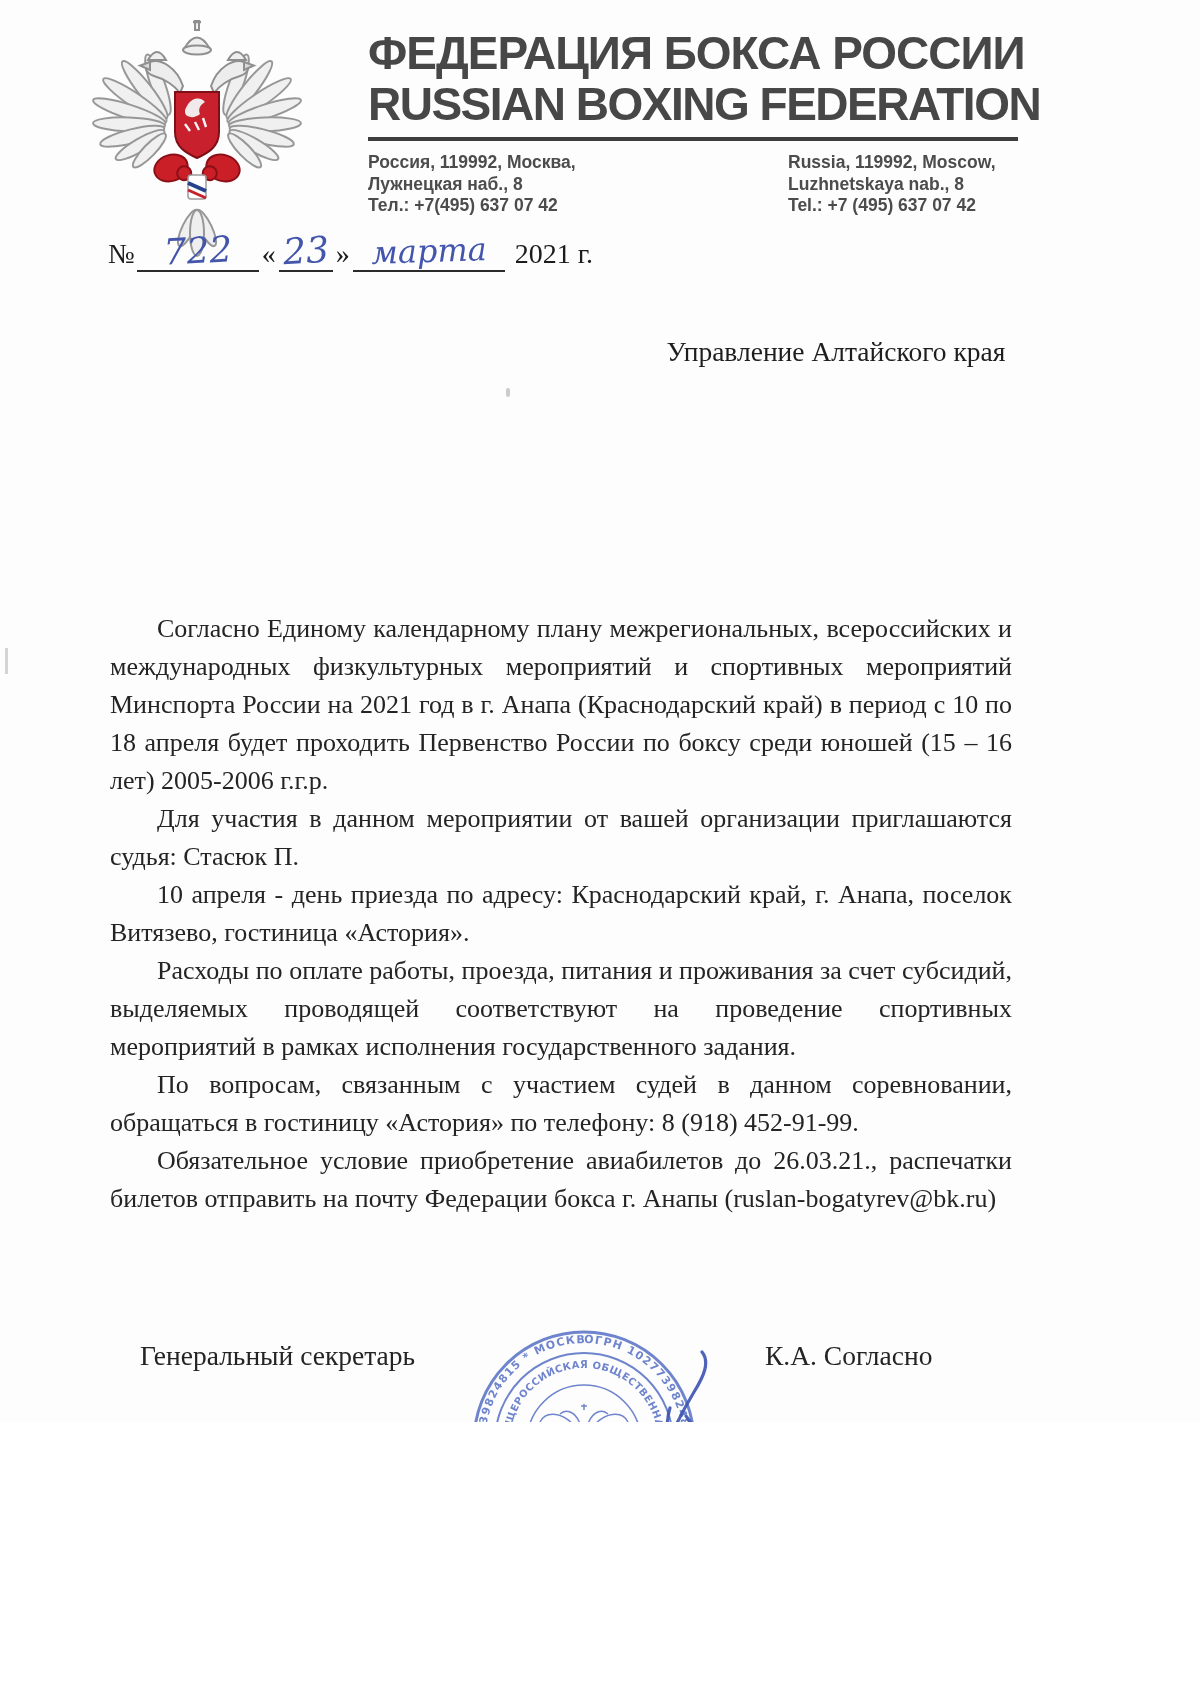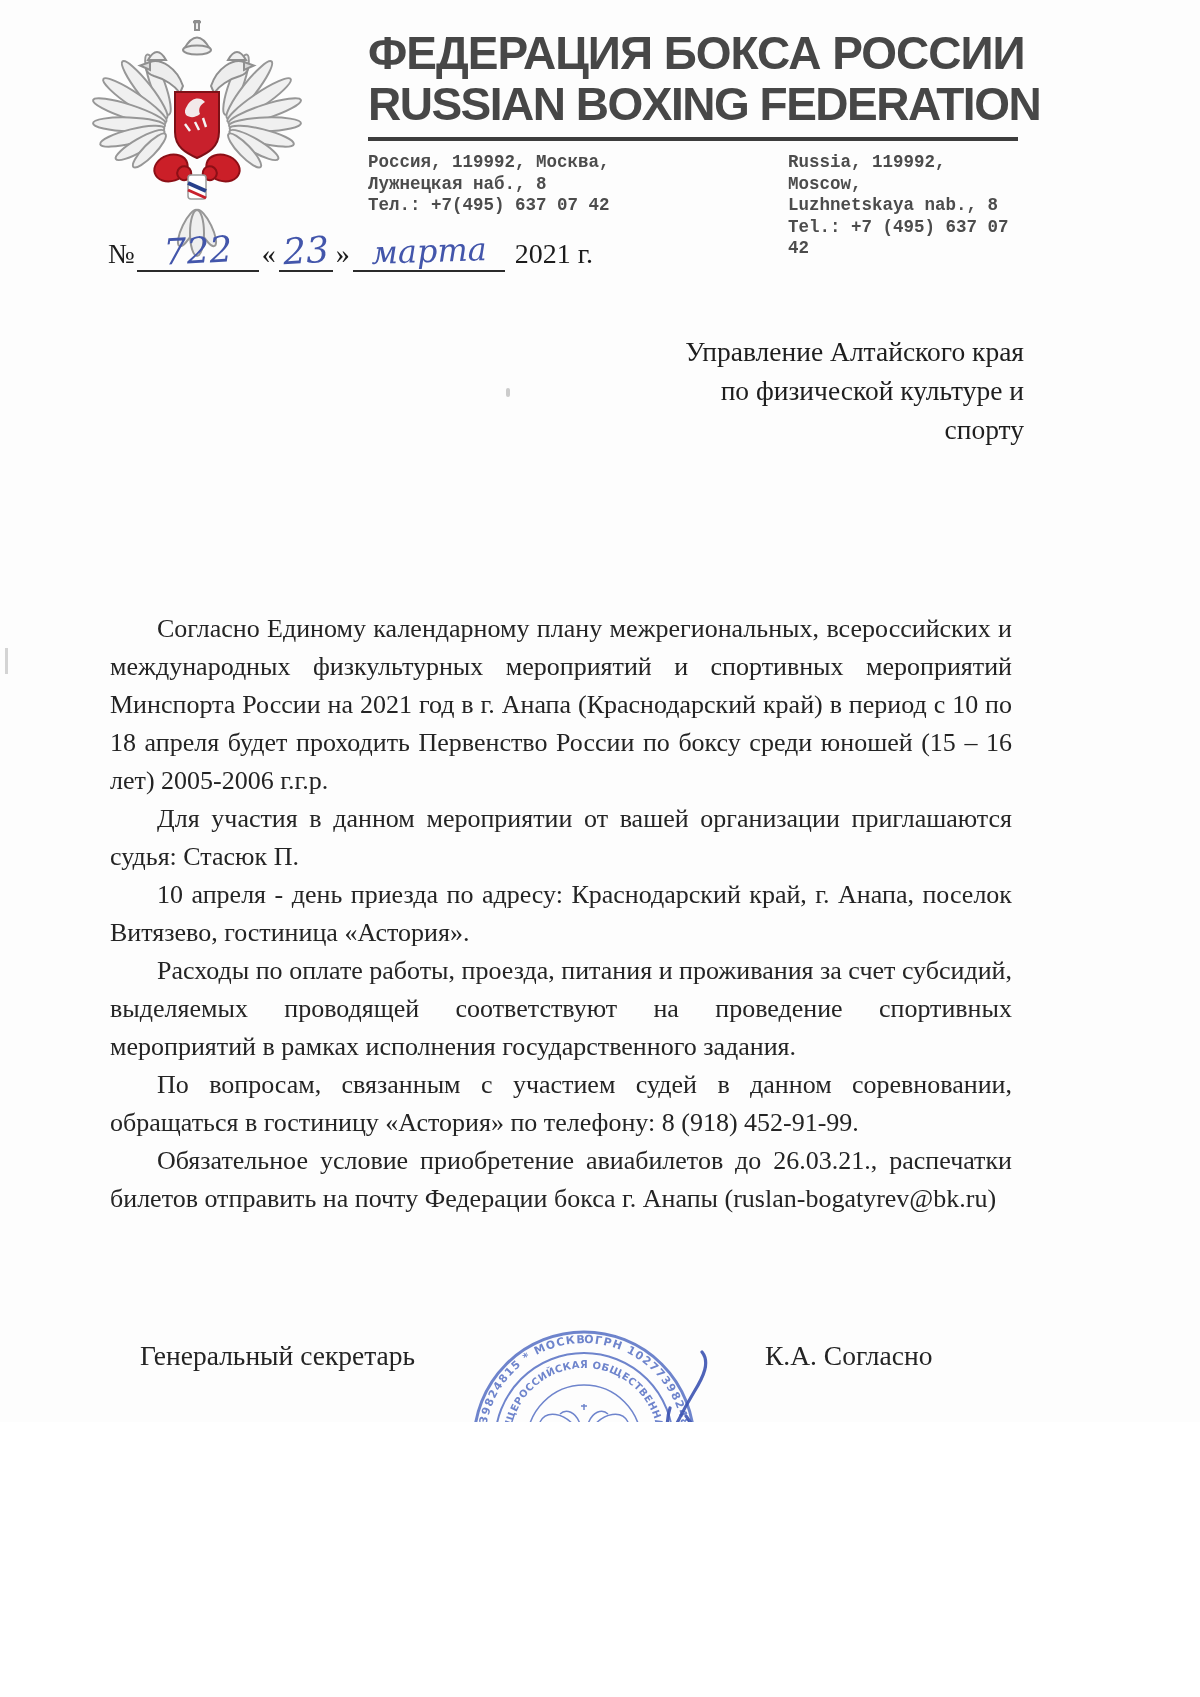--- a/index.html
+++ b/index.html
@@ -10,38 +10,38 @@
   
   .emblem{position:absolute;left:86px;top:18px;width:222px;height:240px;}
   .head-right{position:absolute;left:368px;top:28px;width:652px;}
   .title-ru,.title-en{
     font-family:"Liberation Sans",sans-serif;font-weight:bold;color:#474747;
     font-size:46px;line-height:51px;letter-spacing:-1px;white-space:nowrap;
   }
   .title-en{letter-spacing:-1.5px;}
   .head-divider{height:4px;background:#3d3d3d;margin-top:7px;width:650px;}
   .addresses{display:flex;margin-top:11px;
-    font-family:Liberation Mono, monospace;font-weight:bold;
+    font-family:Liberation Sans, sans-serif;font-weight:bold;
     font-size:17.5px;line-height:21.5px;color:#4c4c4c;}
   .addr-col-ru{width:420px;}
   .addr-col-en{flex:1;}
   
   .docnum{position:absolute;left:108px;top:226px;display:flex;align-items:flex-end;
     font-size:28px;color:#1c1c1c;height:46px;}
   .blank{border-bottom:2px solid #2b2b2b;text-align:center;height:44px;position:relative;}
   .b1{width:122px;}.b2{width:54px;}.b3{width:152px;}
   .ink{position:absolute;left:0;right:0;bottom:2px;
     font-family:"DejaVu Serif",serif;font-style:italic;color:#4356ab;
     font-size:36px;line-height:34px;transform:rotate(-3deg);}
   .ink-month{font-size:32px;transform:rotate(-2deg);}
   .quote{margin:0 3px 2px 3px;}
   .numsign{margin:0 2px 2px 0;}
   .year{margin:0 0 2px 10px;}
   
-  .recipient{position:absolute;left:648px;top:332px;width:376px;text-align:right;
+  .recipient{position:absolute;left:648px;top:332px;width:376px;text-align:center;
     font-size:27.5px;line-height:39px;color:#1e1e1e;}
   
   .body-text{position:absolute;left:110px;top:610px;width:902px;
     font-size:26px;line-height:38px;text-align:justify;color:#242424;}
   .body-text p{margin:0;text-indent:47px;}
   
   .sign-role{position:absolute;left:108px;top:1340px;font-size:27.5px;color:#242424;margin-left:32px;}
   .sign-name{position:absolute;left:765px;top:1340px;font-size:27.5px;color:#242424;}
   
   .stamp{position:absolute;left:470px;top:1328px;width:228px;height:228px;opacity:.88;}
@@ -160,21 +160,20 @@
     </span>
     <span class="quote">»</span>
     <span class="blank b3">
       <span class="ink ink-month">марта</span>
     </span>
     <span class="year">2021 г.</span>
   </div>
 
   <div class="recipient">
     <div>Управление Алтайского края</div>
-    <div>по физической культуре и спорту</div>
   </div>
 
   <div class="body-text">
       <p>Согласно Единому календарному плану межрегиональных, всероссийских и международных физкультурных мероприятий и спортивных мероприятий Минспорта России на 2021 год в г. Анапа (Краснодарский край) в период с 10 по 18 апреля будет проходить Первенство России по боксу среди юношей (15 – 16 лет) 2005-2006 г.г.р.</p>
       <p>Для участия в данном мероприятии от вашей организации приглашаются судья: Стасюк П.</p>
       <p>10 апреля - день приезда по адресу: Краснодарский край, г. Анапа, поселок Витязево, гостиница «Астория».</p>
       <p>Расходы по оплате работы, проезда, питания и проживания за счет субсидий, выделяемых проводящей соответствуют на проведение спортивных мероприятий в рамках исполнения государственного задания.</p>
       <p>По вопросам, связанным с участием судей в данном соревновании, обращаться в гостиницу «Астория» по телефону: 8 (918) 452-91-99.</p>
       <p>Обязательное условие приобретение авиабилетов до 26.03.21., распечатки билетов отправить на почту Федерации бокса г. Анапы (ruslan-bogatyrev@bk.ru)</p>
     </div>

